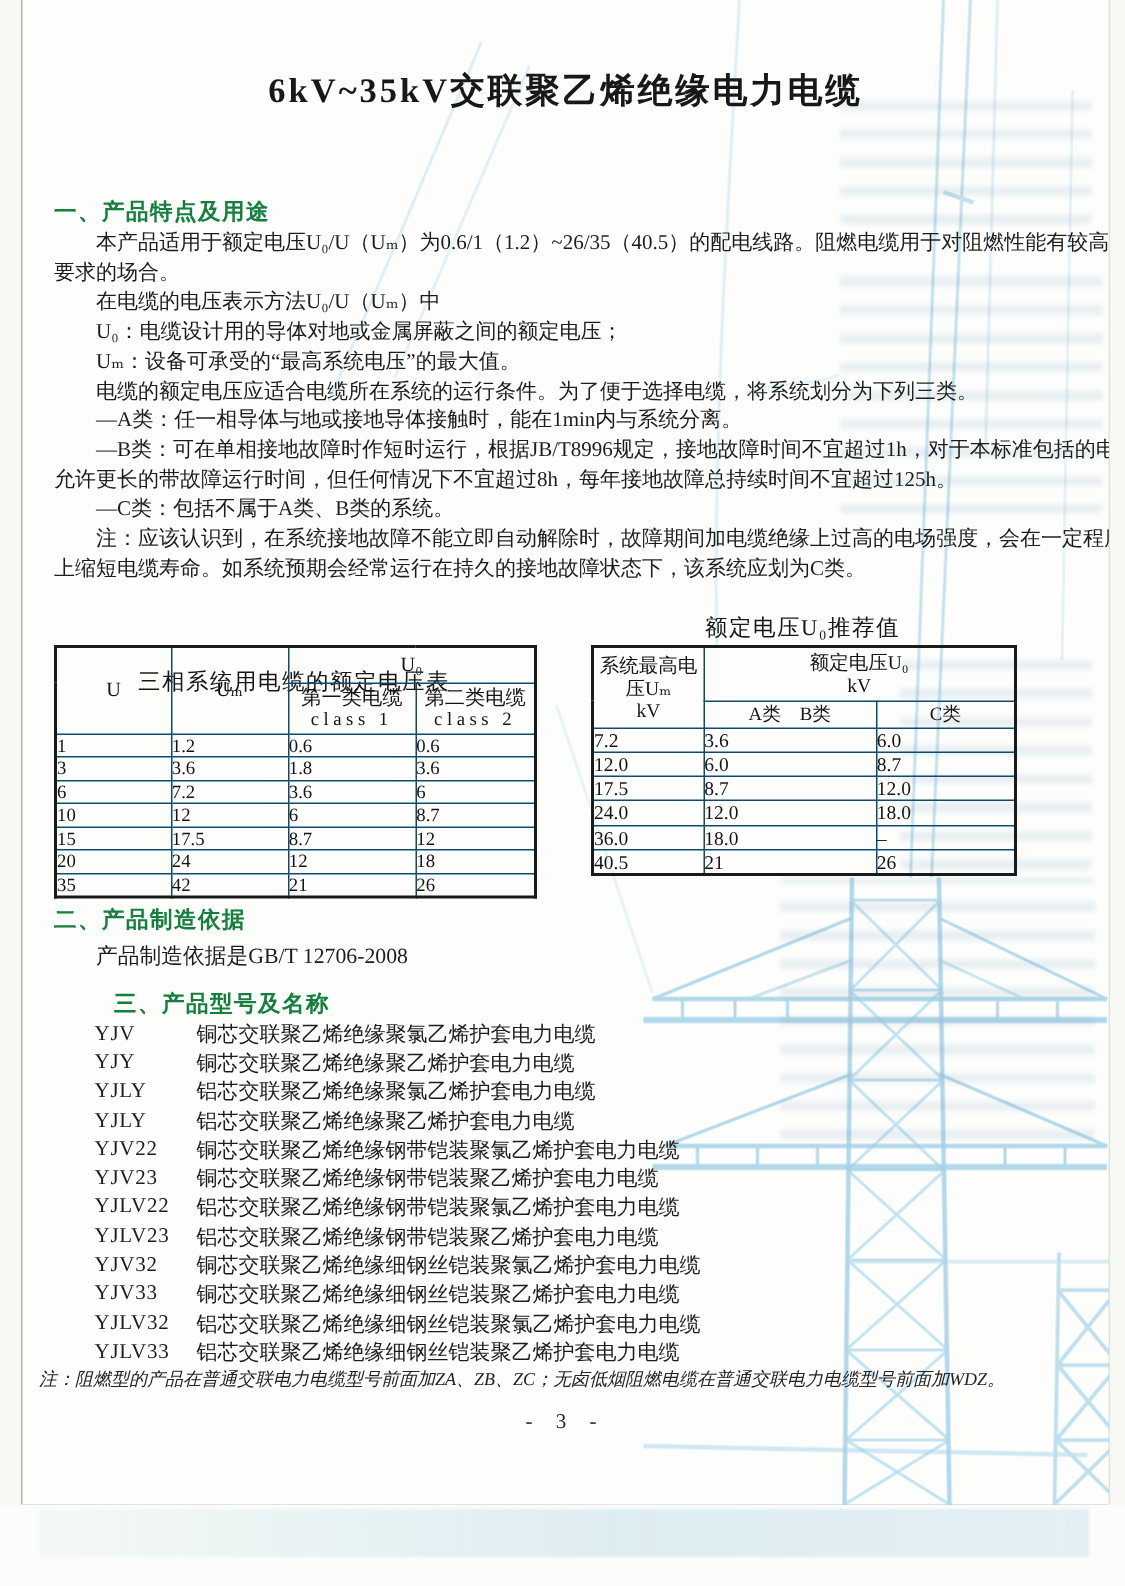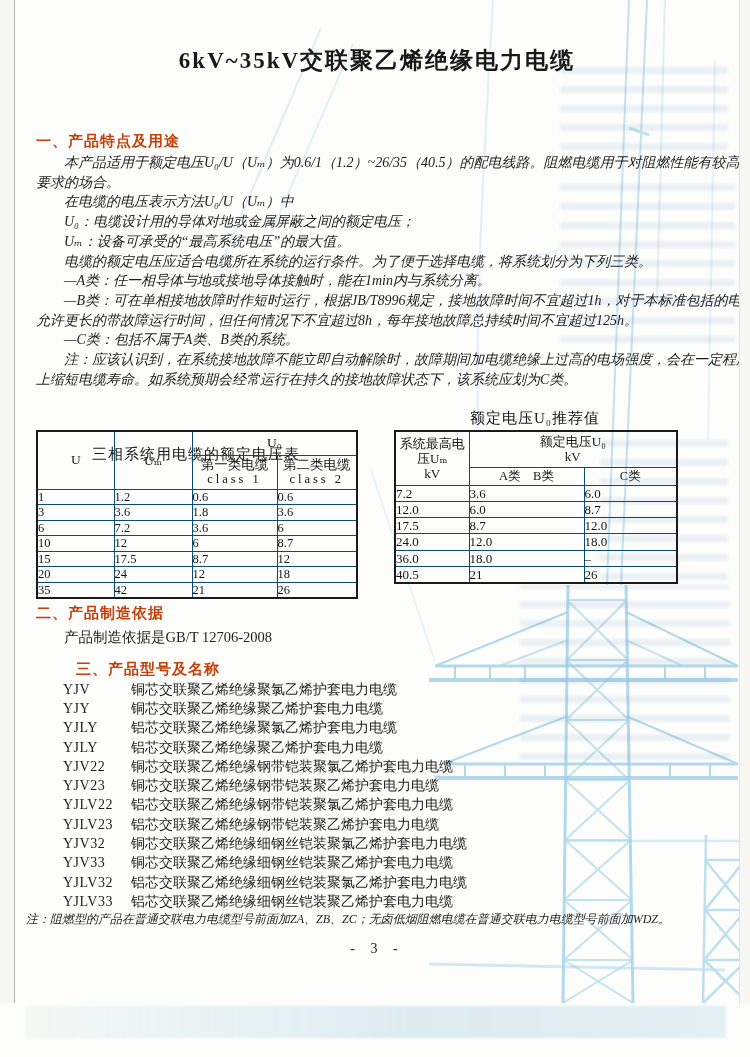--- a/index.html
+++ b/index.html
@@ -27,26 +27,26 @@
       rgba(128,162,192,.15) 0px, rgba(128,162,192,.15) 7px,
       rgba(128,162,192,0) 7px, rgba(128,162,192,0) 19px);}
   .content{position:absolute;left:0;top:0;width:724px;height:1003px;z-index:2;}
 
   .doc-title{position:absolute;top:45px;left:0;width:724px;text-align:center;
     font-size:23px;font-weight:bold;letter-spacing:2px;color:#181818;}
   .doc-subtitle{position:absolute;top:88px;left:0;width:724px;text-align:center;
     font-size:16px;font-style:italic;letter-spacing:5px;color:#242424;}
 
   .sec-head{position:absolute;font-family:"Liberation Sans","DejaVu Sans",sans-serif;
-    font-weight:bold;font-size:15px;color:#c2410c;letter-spacing:1px;}
+    font-weight:bold;font-size:15px;color:#15803d;letter-spacing:1px;}
   .sec1-head{top:132px;left:21px;}
   .sec2-head{top:604px;left:21px;}
   .sec3-head{top:660px;left:21px;margin-left:40px;}
 
-  .para{position:absolute;top:153px;left:21px;width:690px;font-style:italic;}
+  .para{position:absolute;top:153px;left:21px;width:690px;}
   .ln{font-size:14px;line-height:19.7px;white-space:nowrap;color:#1c1c1c;}
   .ln.indent{padding-left:28px;}
 
   .tbl-title{position:absolute;top:409px;font-size:15px;text-align:center;color:#161616;letter-spacing:1px;}
   .tbl-title-left{left:21px;width:320px;margin-top:36px;}
   .tbl-title-right{left:379px;width:282px;}
 
   table.tbl{border-collapse:collapse;position:absolute;table-layout:fixed;
     background:transparent;}
   table.tbl th,table.tbl td{border:1px solid #0c4a6e;padding:0;

